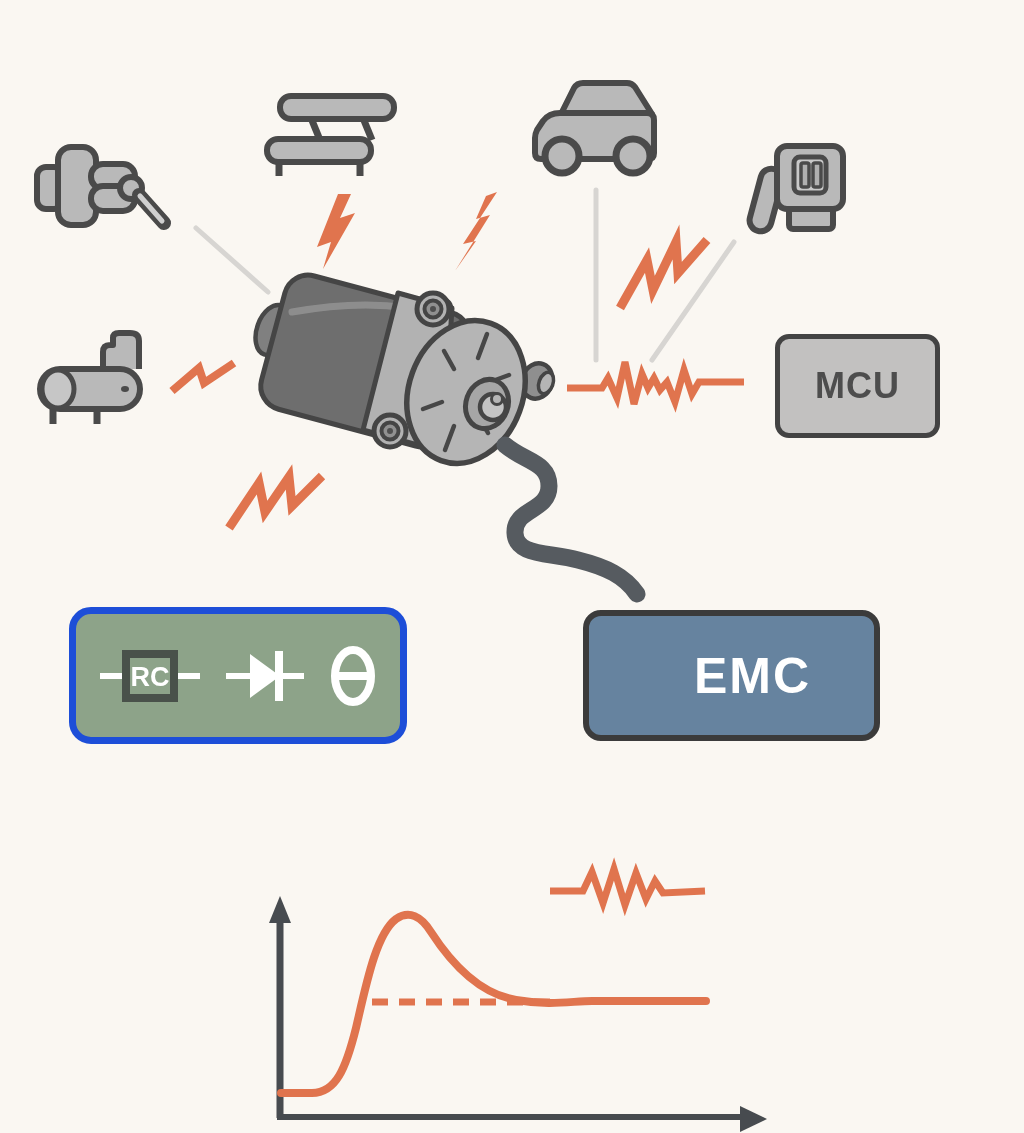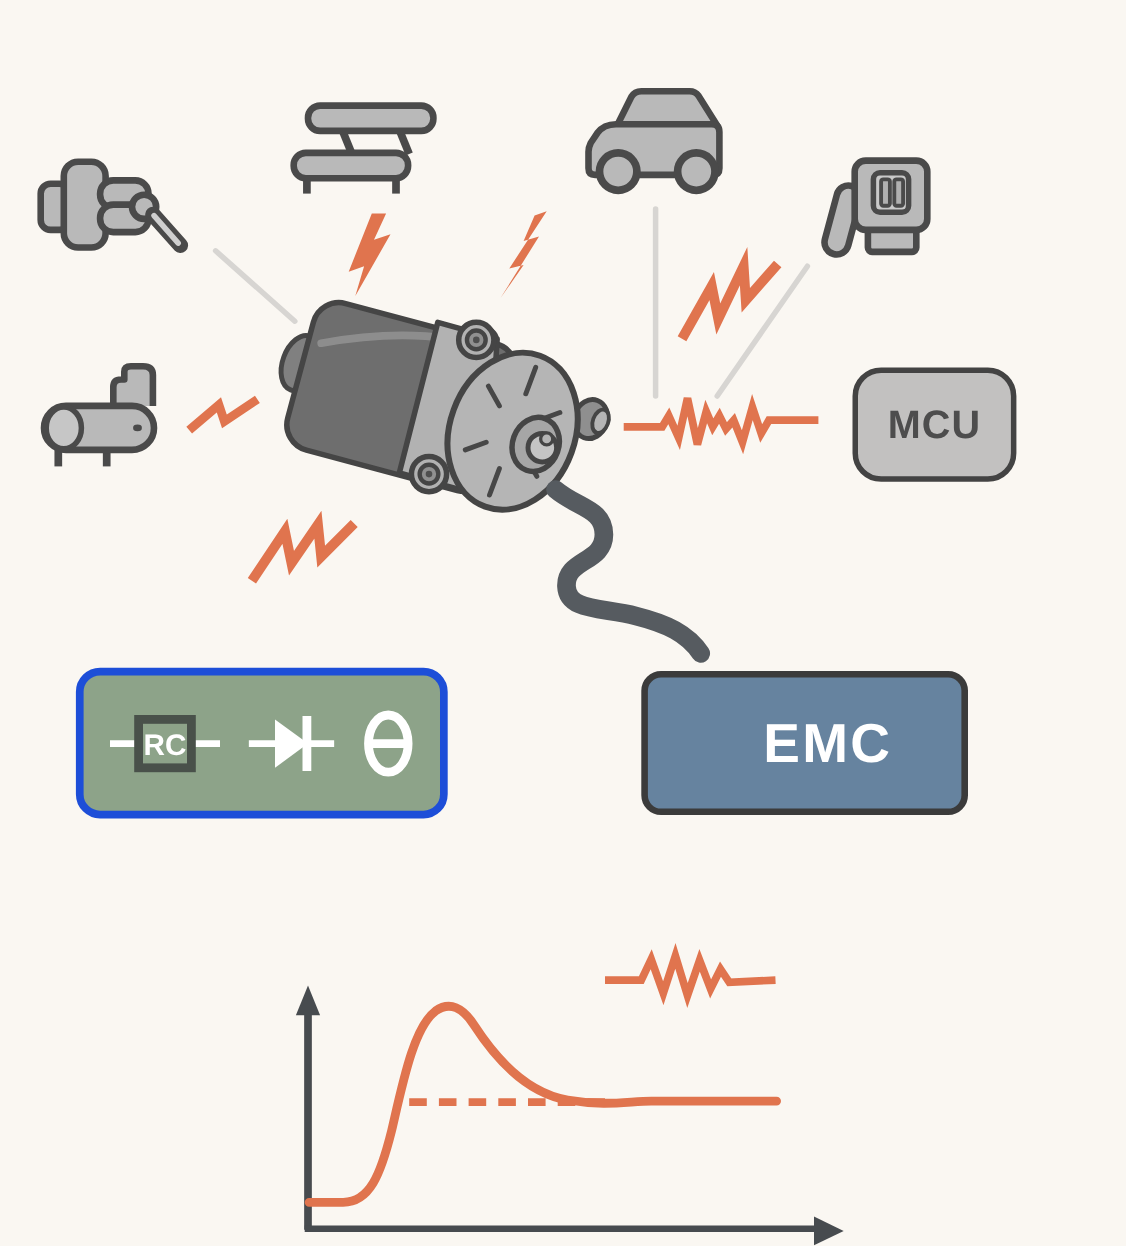--- a/index.html
+++ b/index.html
@@ -12,22 +12,22 @@
   .box-green{
     left:69px;top:607px;width:338px;height:137px;
     background:#8DA389;border:7px solid #1d4ed8;border-radius:22px;gap:26px;
   }
   .box-emc{
     left:583px;top:610px;width:297px;height:131px;
     background:#66839F;border:6px solid #3B3B3B;border-radius:18px;padding-left:42px;
   }
   .box-emc span{color:#FFFFFF;font-size:50px;font-weight:bold;letter-spacing:2px;}
   .box-mcu{
-    left:775px;top:334px;width:149px;height:104px;
-    background:#C2C1C0;border:5px solid #434343;border-radius:26px;
+    left:775px;top:334px;width:165px;height:104px;
+    background:#C2C1C0;border:5px solid #434343;border-radius:14px;
   }
   .box-mcu span{color:#4D4D4D;font-size:36px;font-weight:bold;letter-spacing:1px;}
   .rc-text{font-family:"Liberation Sans",sans-serif;font-weight:bold;font-size:27px;fill:#FFFFFF;}
 </style>
 </head>
 <body>
 
 <div class="canvas">
 
   <svg class="art" width="1024" height="1133" viewBox="0 0 1024 1133">

